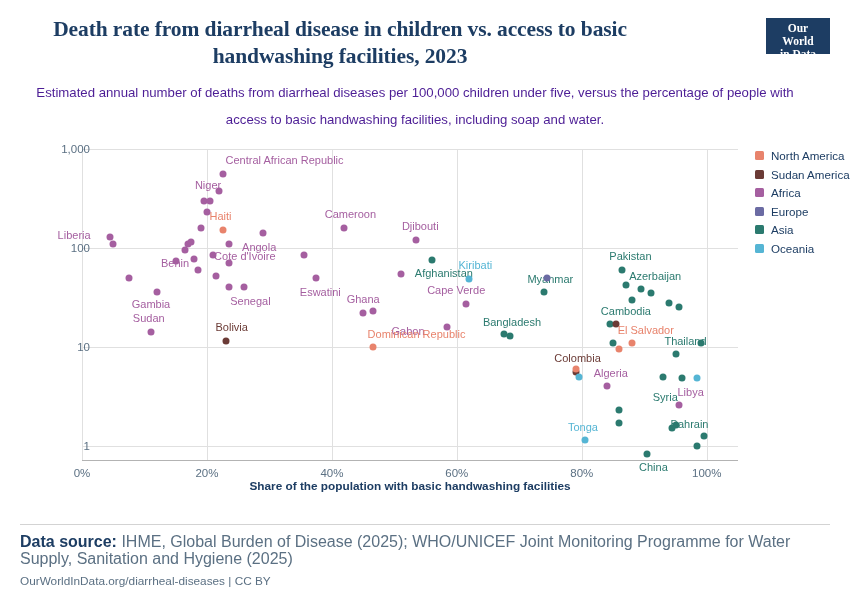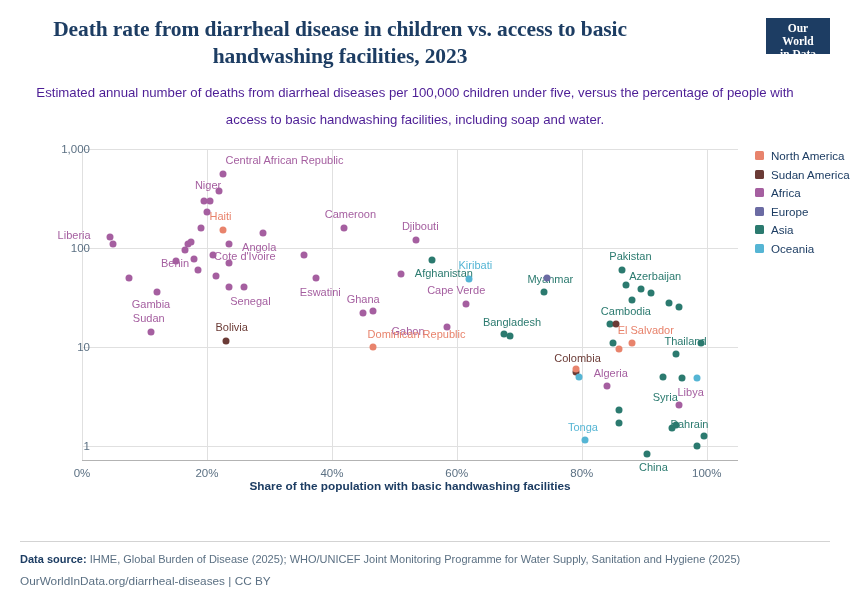--- a/index.html
+++ b/index.html
@@ -171,21 +171,21 @@
   
   .footer {
     position: absolute;
     left: 20px;
     right: 20px;
     bottom: 12px;
     border-top: 1px solid #d3d3d3;
     padding-top: 9px;
   }
   .source {
-    font-size: 11px;
+    font-size: 16px;
     line-height: 16.5px;
     color: #5b7083;
     width: 800px;
   }
   .source .strong { font-weight: bold; color: #1d3d63; }
   .footer-link {
     margin-top: 7px;
     font-size: 11.8px;
     color: #5b7083;
   }

